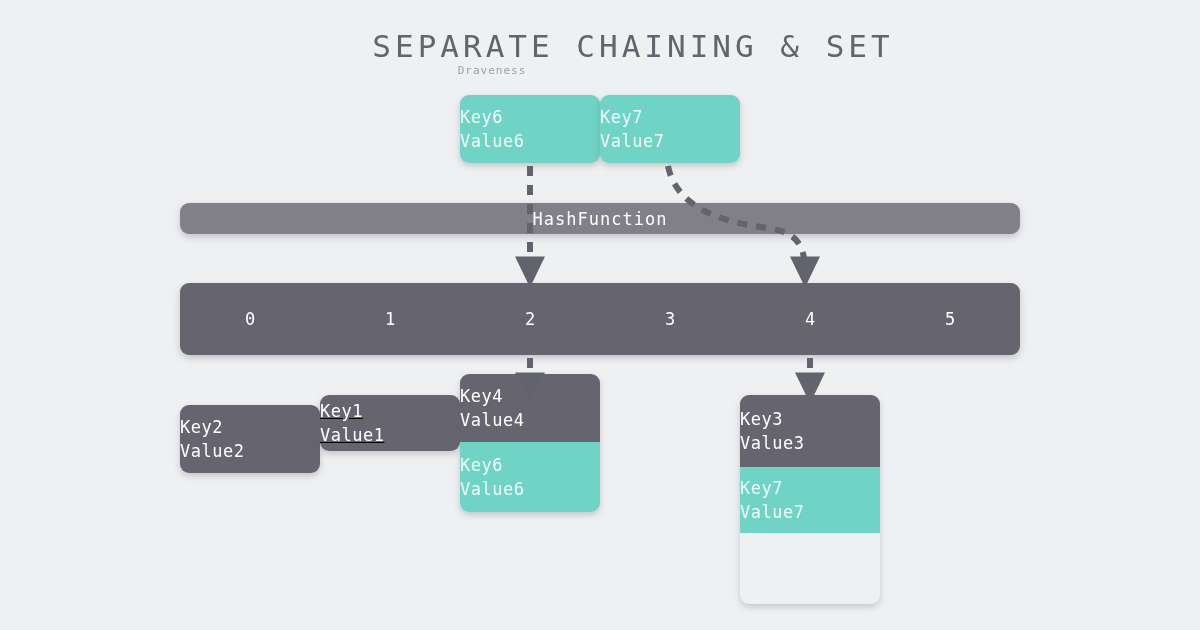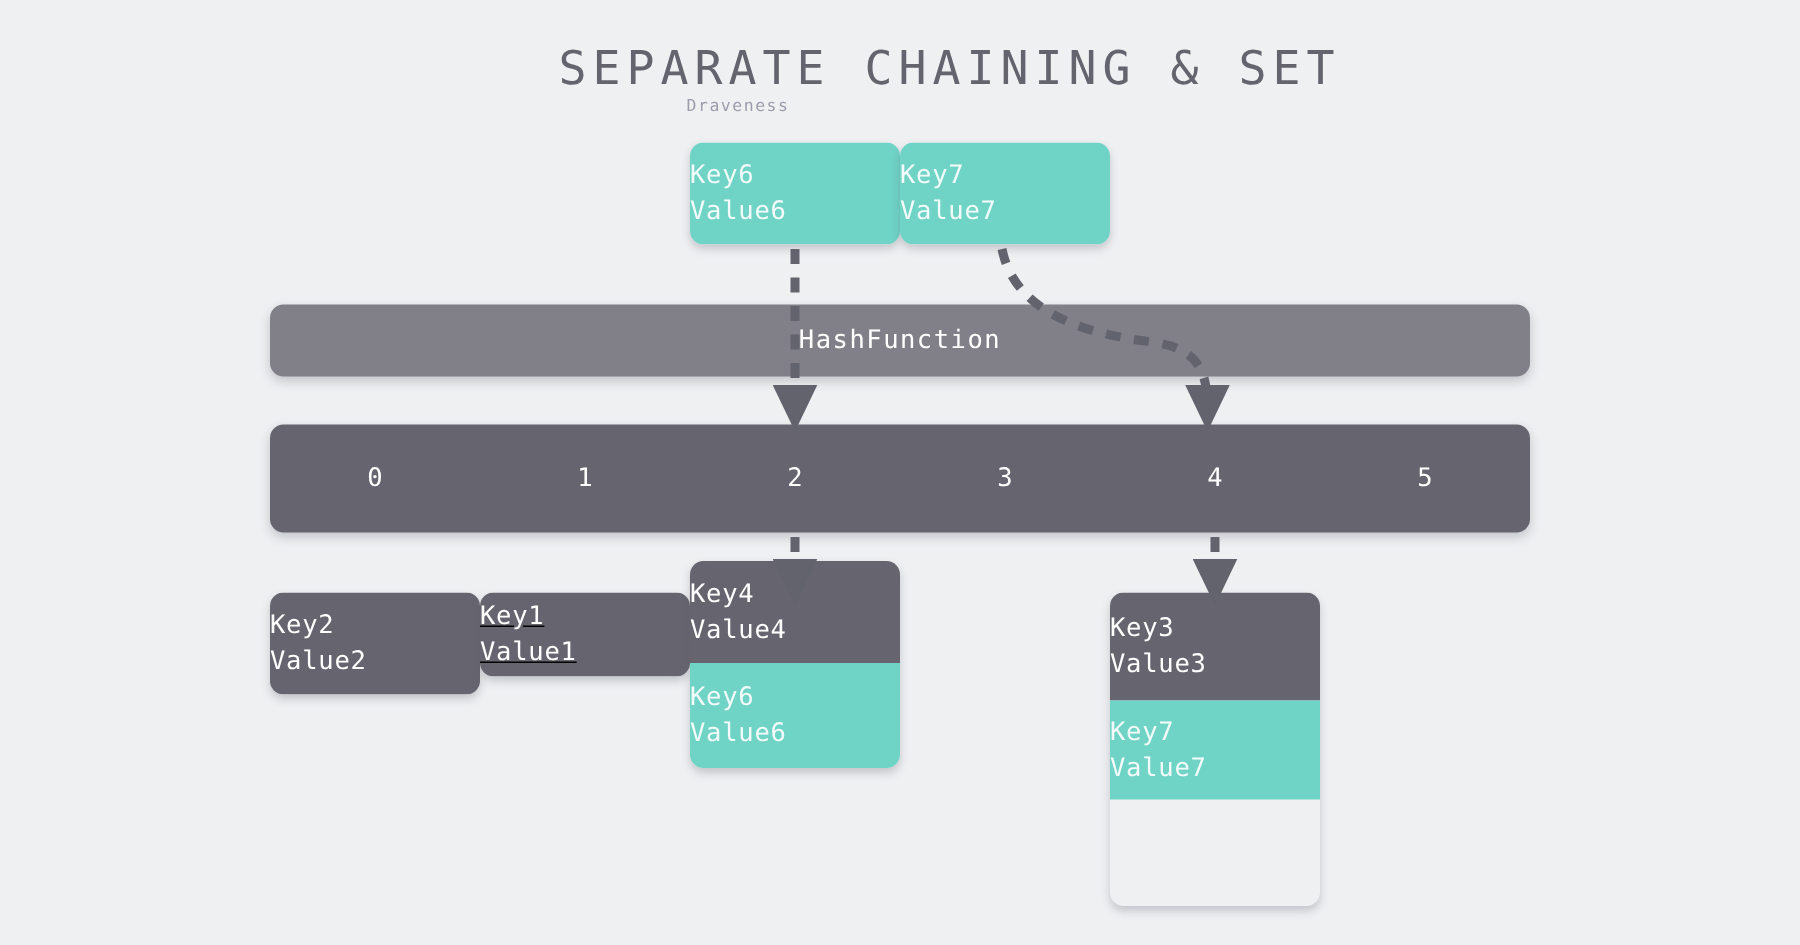--- a/index.html
+++ b/index.html
@@ -147,21 +147,21 @@
     </div>
   </div>
 
   <div class="node" style="left:600px; top:95px; width:140px; height:68px;">
     <div class="cell teal" style="height:68px;">
       <span>Key7</span>
       <span>Value7</span>
     </div>
   </div>
 
-  <div class="bar hash-bar" style="left:180px; top:203px; width:840px; height:48px;">
+  <div class="bar hash-bar" style="left:180px; top:203px; width:840px; height:31px;">
     <span class="hash-label">HashFunction</span>
   </div>
 
   <div class="bar array-bar" style="left:180px; top:283px; width:840px; height:72px;">
     <div class="slot" style="left:0px;   width:140px;">
         <span>0</span>
       </div>
     <div class="slot" style="left:140px; width:140px;">
         <span>1</span>
       </div>
@@ -172,21 +172,21 @@
         <span>3</span>
       </div>
     <div class="slot" style="left:560px; width:140px;">
         <span>4</span>
       </div>
     <div class="slot" style="left:700px; width:140px;">
         <span>5</span>
       </div>
   </div>
 
-  <div class="node" style="left:180px; top:395px; width:140px; height:68px;">
+  <div class="node" style="left:180px; top:405px; width:140px; height:68px;">
     <div class="cell gray" style="height:68px;">
       <span>Key2</span>
       <span>Value2</span>
     </div>
   </div>
 
   <div class="node" style="left:320px; top:395px; width:140px; height:56px;text-decoration:underline;">
     <div class="cell gray" style="height:68px;">
       <span>Key1</span>
       <span>Value1</span>

